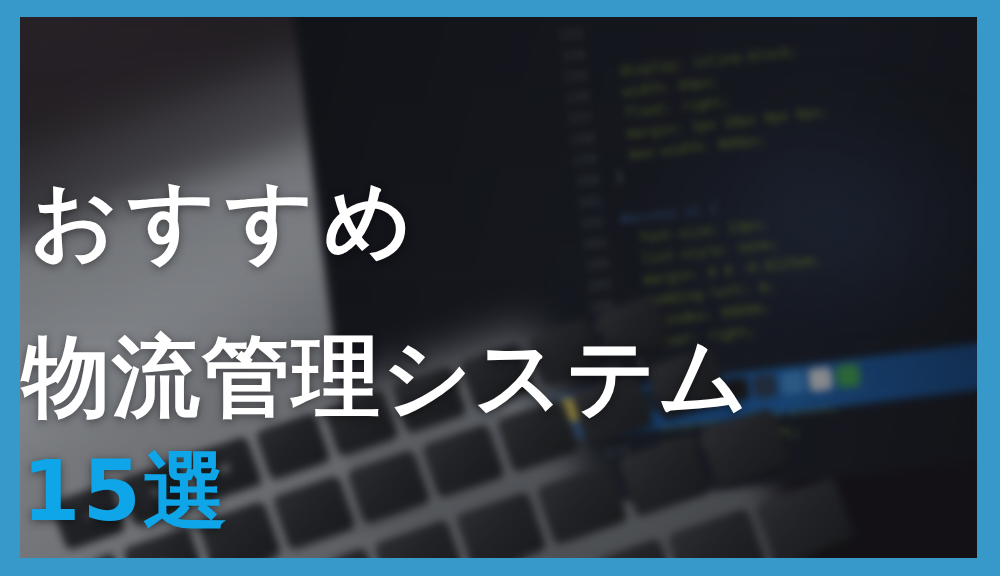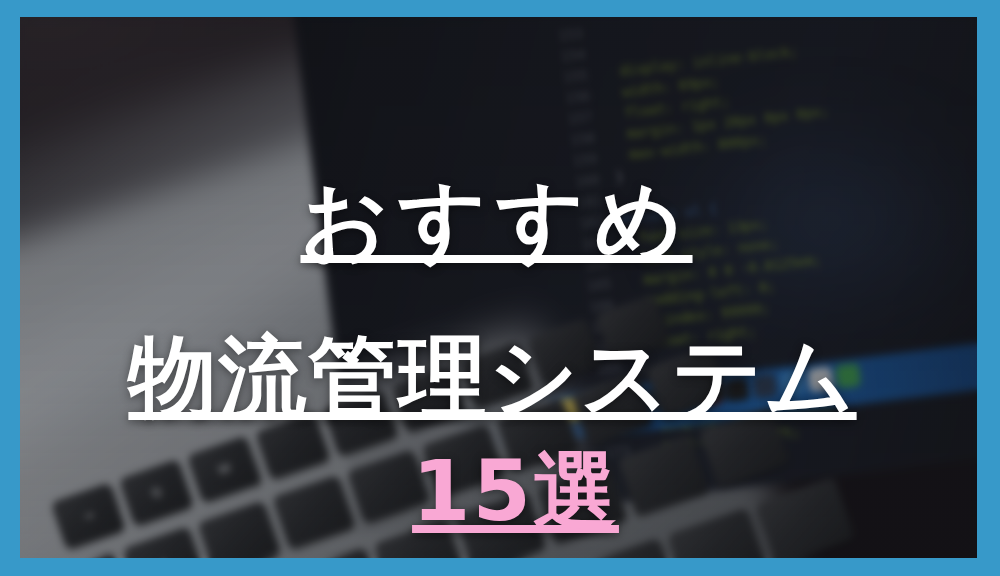--- a/index.html
+++ b/index.html
@@ -153,27 +153,26 @@
     font-size:45px;
     font-weight:700;
     letter-spacing:1px;
     line-height:1;
     white-space:nowrap;
   }
 
   .headline{
     position:absolute;
     left:0; right:14px;
-    text-align:center;
+    text-align:left;
     color:#ffffff;
     font-weight:700;
     line-height:1;
     white-space:nowrap;
     text-shadow:0 2px 10px rgba(0,0,0,.45);
-    text-decoration:underline;
   }
   #line-1{ top:160px; font-size:86px; letter-spacing:10px; text-indent:10px; }
   #line-2{ top:288px; font-size:88px; letter-spacing:2px;  text-indent:2px;  }
   #line-3{ top:432px; font-size:84px; letter-spacing:2px;  text-indent:2px;  }
 </style>
 </head>
 <body>
 
 <div id="canvas" style="background: rgb(55, 153, 201);">
 
@@ -249,17 +248,17 @@
     <div class="ph" id="bg-soft"></div>
     <div class="ph" id="scrim"></div>
 
     <div id="content">
 
 
       <div class="headline" id="line-1" style="color: rgb(255, 255, 255);">おすすめ</div>
 
       <div class="headline" id="line-2" style="color: rgb(255, 255, 255); margin-top: 28px;">物流管理システム</div>
 
-      <div class="headline" id="line-3" style="color: #f9a8d4; padding-left: 46px;">15選</div>
+      <div class="headline" id="line-3" style="color: #0ea5e9;">15選</div>
 
     </div>
   </div>
 </div>
 
 </body></html>

